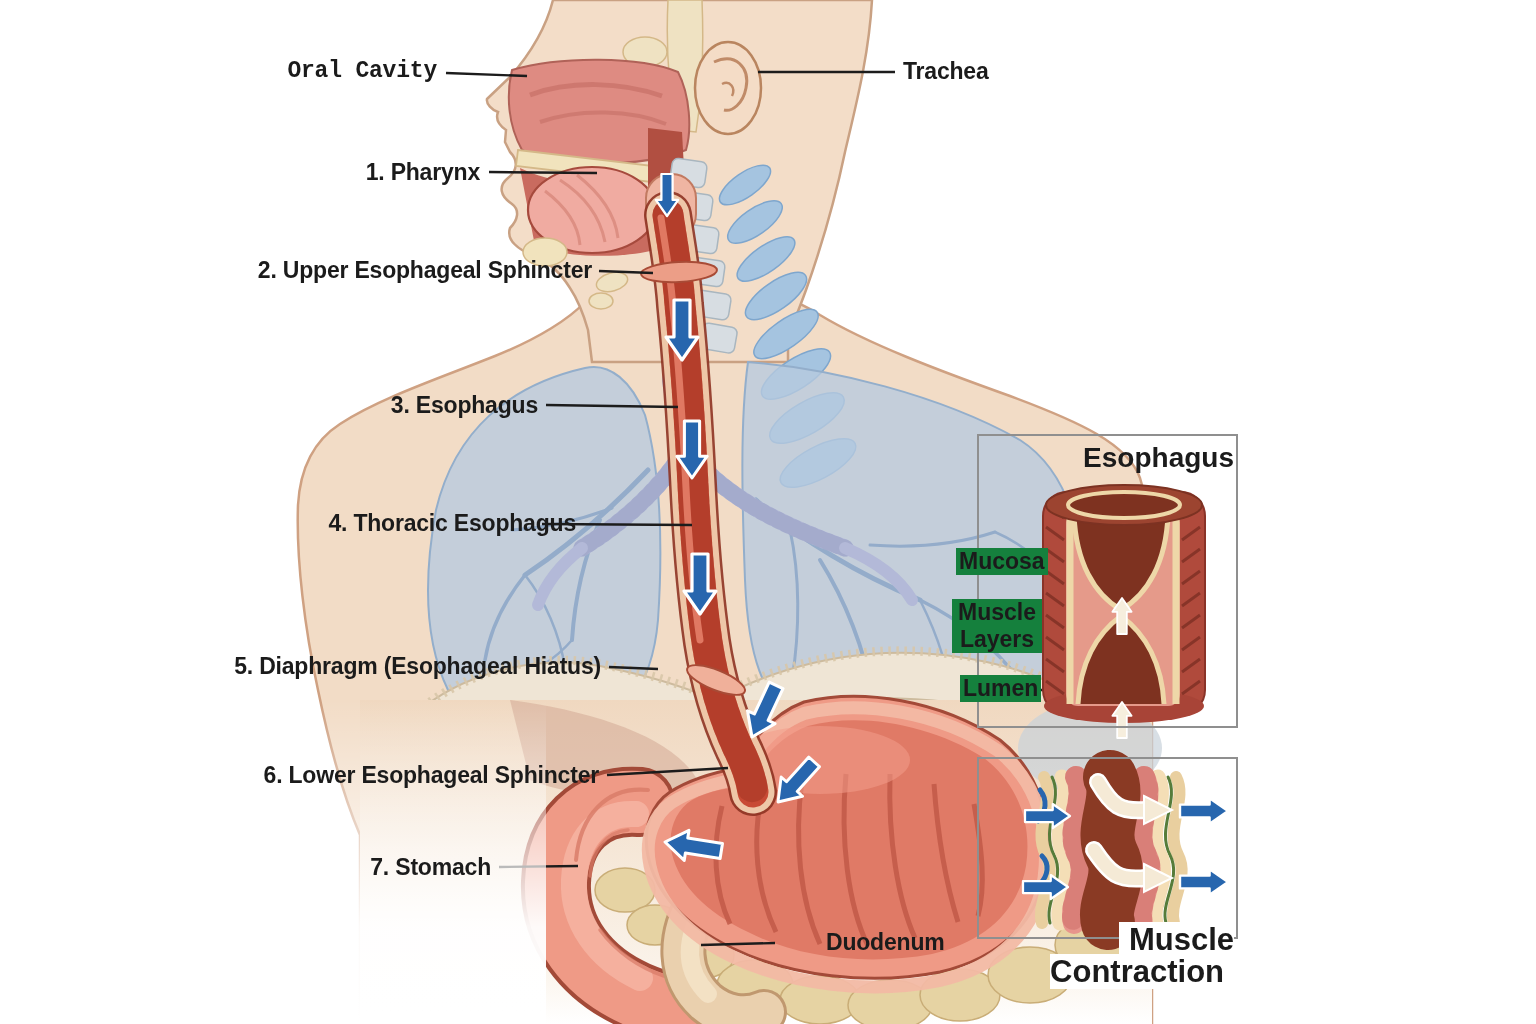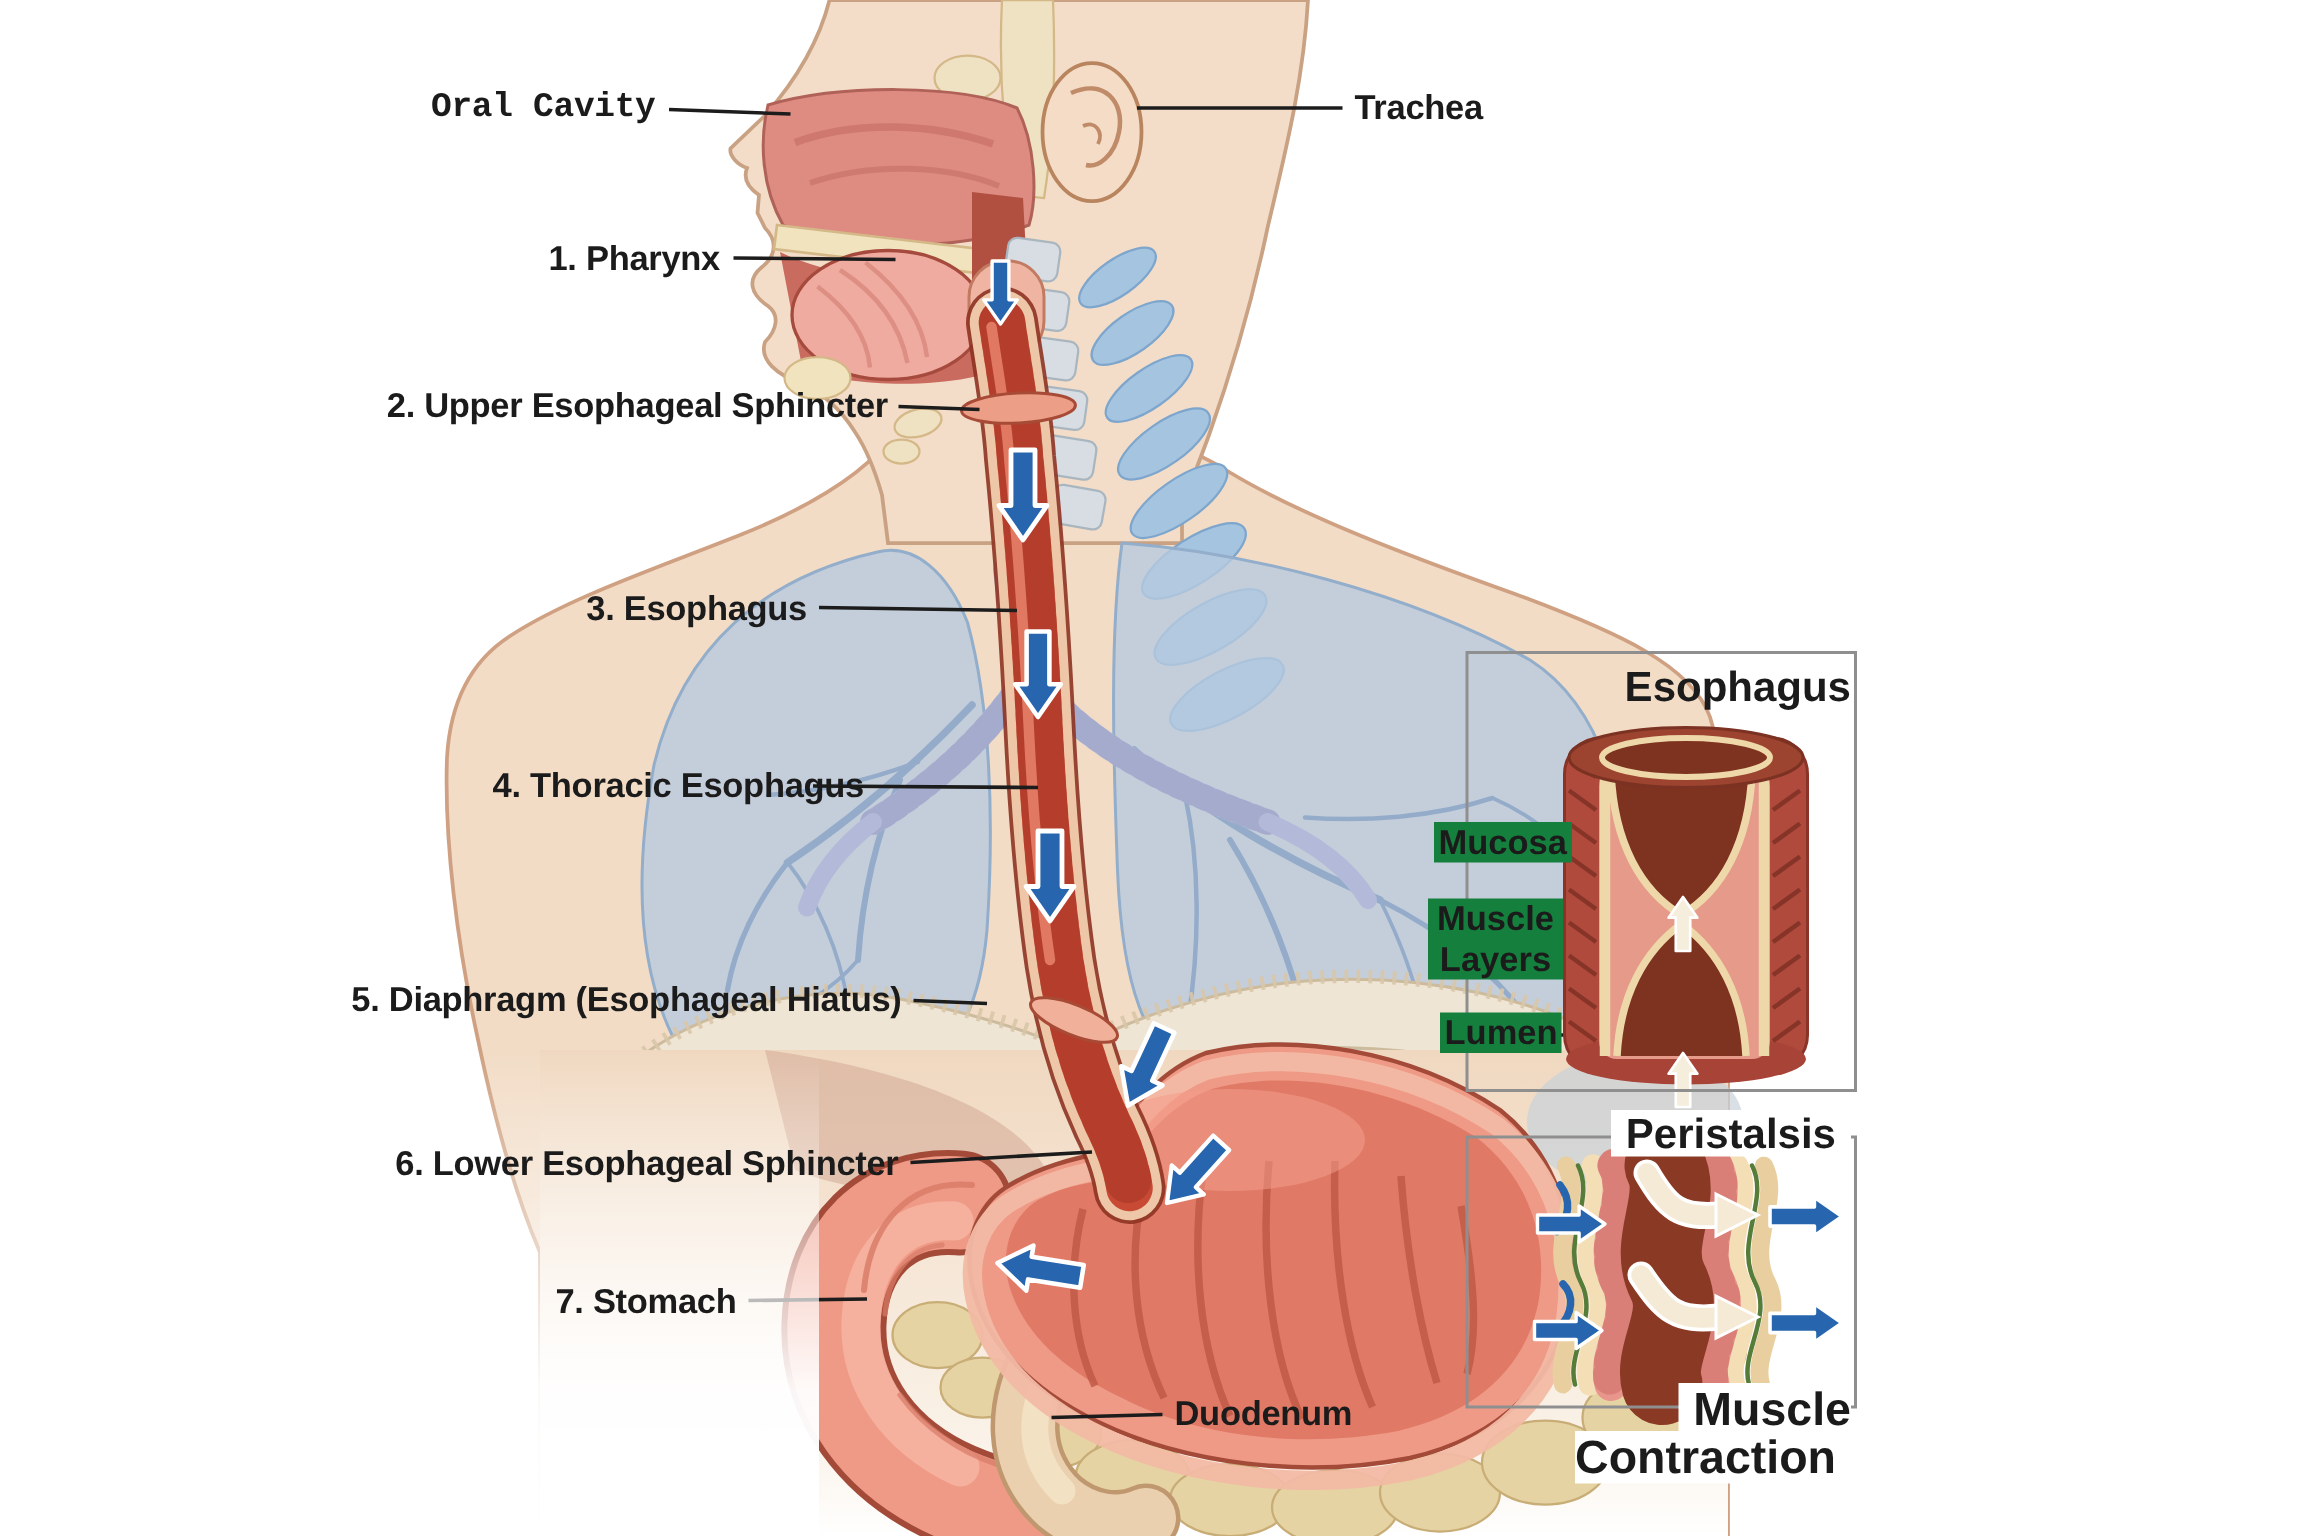--- a/index.html
+++ b/index.html
@@ -17,21 +17,21 @@
   
   #lb-oral   {right:1099px;top:57px;font-family:Liberation Mono, monospace;}
   #lb-trachea{left:903px;top:57px;}
   #lb-pharynx{right:1056px;top:158px;}
   #lb-ues    {right:944px;top:256px;}
   #lb-eso    {right:998px;top:391px;}
   #lb-thor   {right:960px;top:509px;}
   #lb-diaph  {right:935px;top:652px;}
   #lb-les    {right:937px;top:761px;}
   #lb-stom   {right:1045px;top:853px;}
-  #lb-duod   {left:783px;top:928px;}
+  #lb-duod   {left:826px;top:928px;}
   
   #lb-mucosa {left:956px;top:548px;}
   #lb-muscle {left:952px;top:599px;width:84px;text-align:center;white-space:normal;}
   #lb-lumen  {left:960px;top:675px;}
   #ttl-eso   {left:979px;top:442px;width:255px;}
   #ttl-peri  {left:979px;top:740px;width:255px;}
   #cap-peri  {left:979px;top:924px;width:255px;font-size:31px;}
   
   .inset-box{position:absolute;border:2px solid #8f8f8f;z-index:5;background:transparent;}
   #box-eso {left:977px;top:434px;width:257px;height:290px;}
@@ -344,16 +344,15 @@
 <div id="lb-thor" class="lb">4. Thoracic Esophagus</div>
 <div id="lb-diaph" class="lb">5. Diaphragm (Esophageal Hiatus)</div>
 <div id="lb-les" class="lb">6. Lower Esophageal Sphincter</div>
 <div id="lb-stom" class="lb">7. Stomach</div>
 <div id="lb-duod" class="lb">Duodenum</div>
 
 <div id="ttl-eso" class="ttl">Esophagus</div>
 <div id="lb-mucosa" class="lbi">Mucosa</div>
 <div id="lb-muscle" class="lbi">Muscle Layers</div>
 <div id="lb-lumen" class="lbi">Lumen</div>
-<div id="ttl-peri" class="ttl"><span>Peristalsis</span></div>
 <div id="cap-peri" class="ttl"><span>Muscle Contraction</span></div>
 
 </div>
 
 </body></html>

